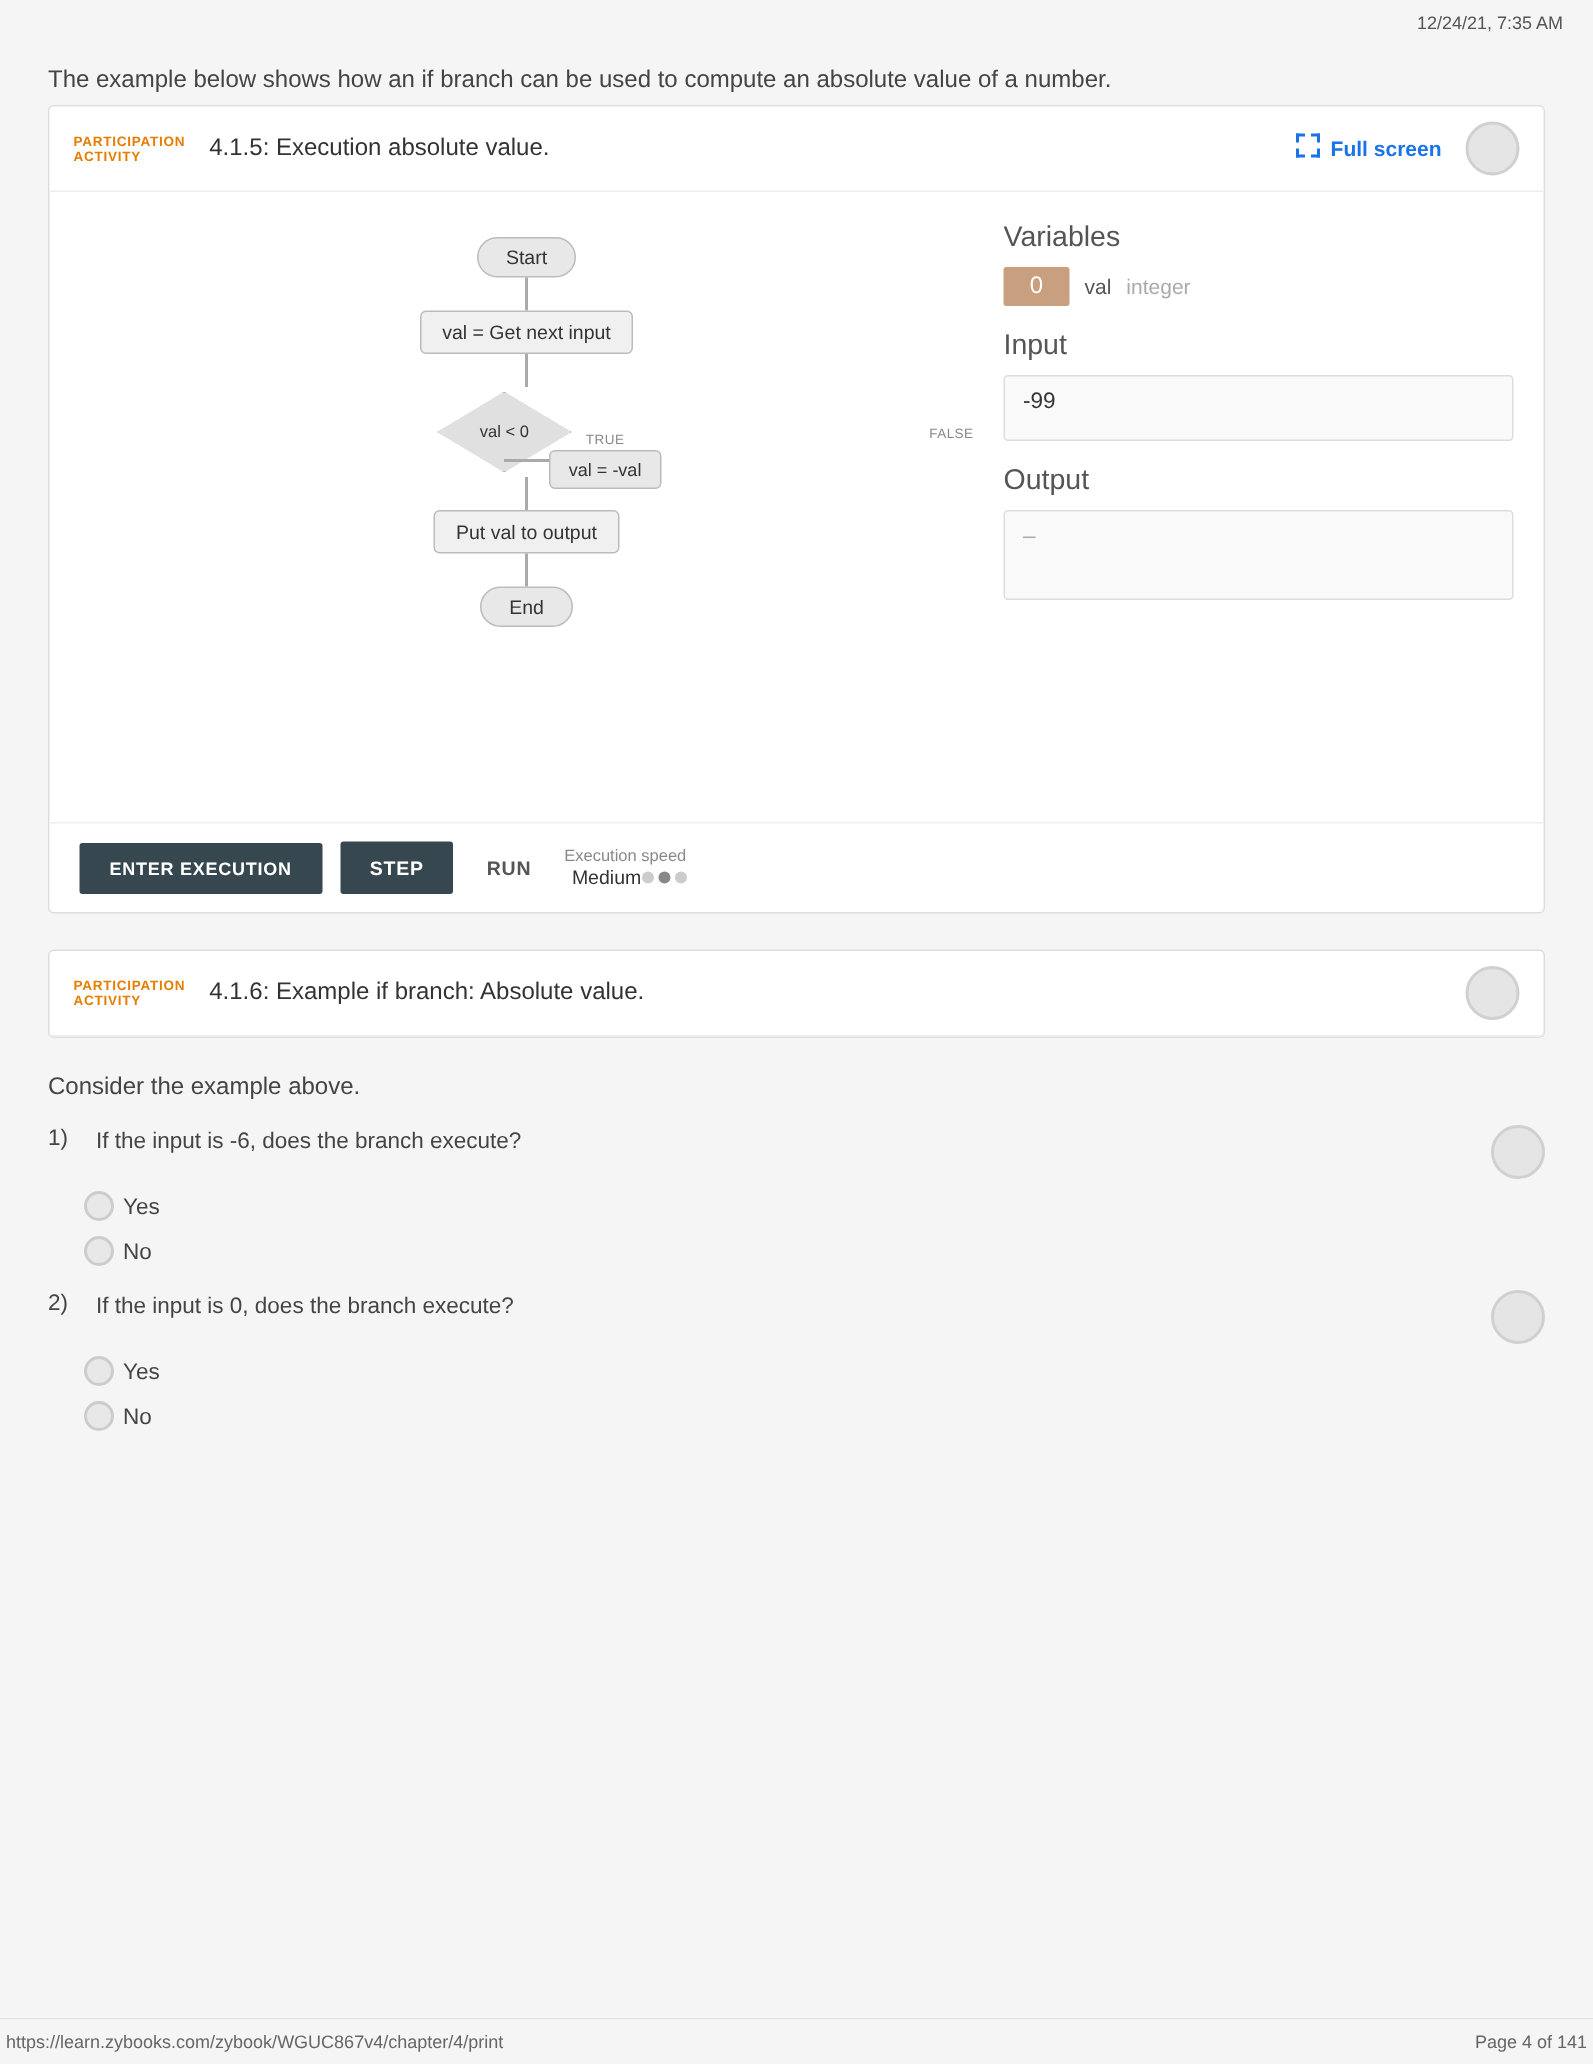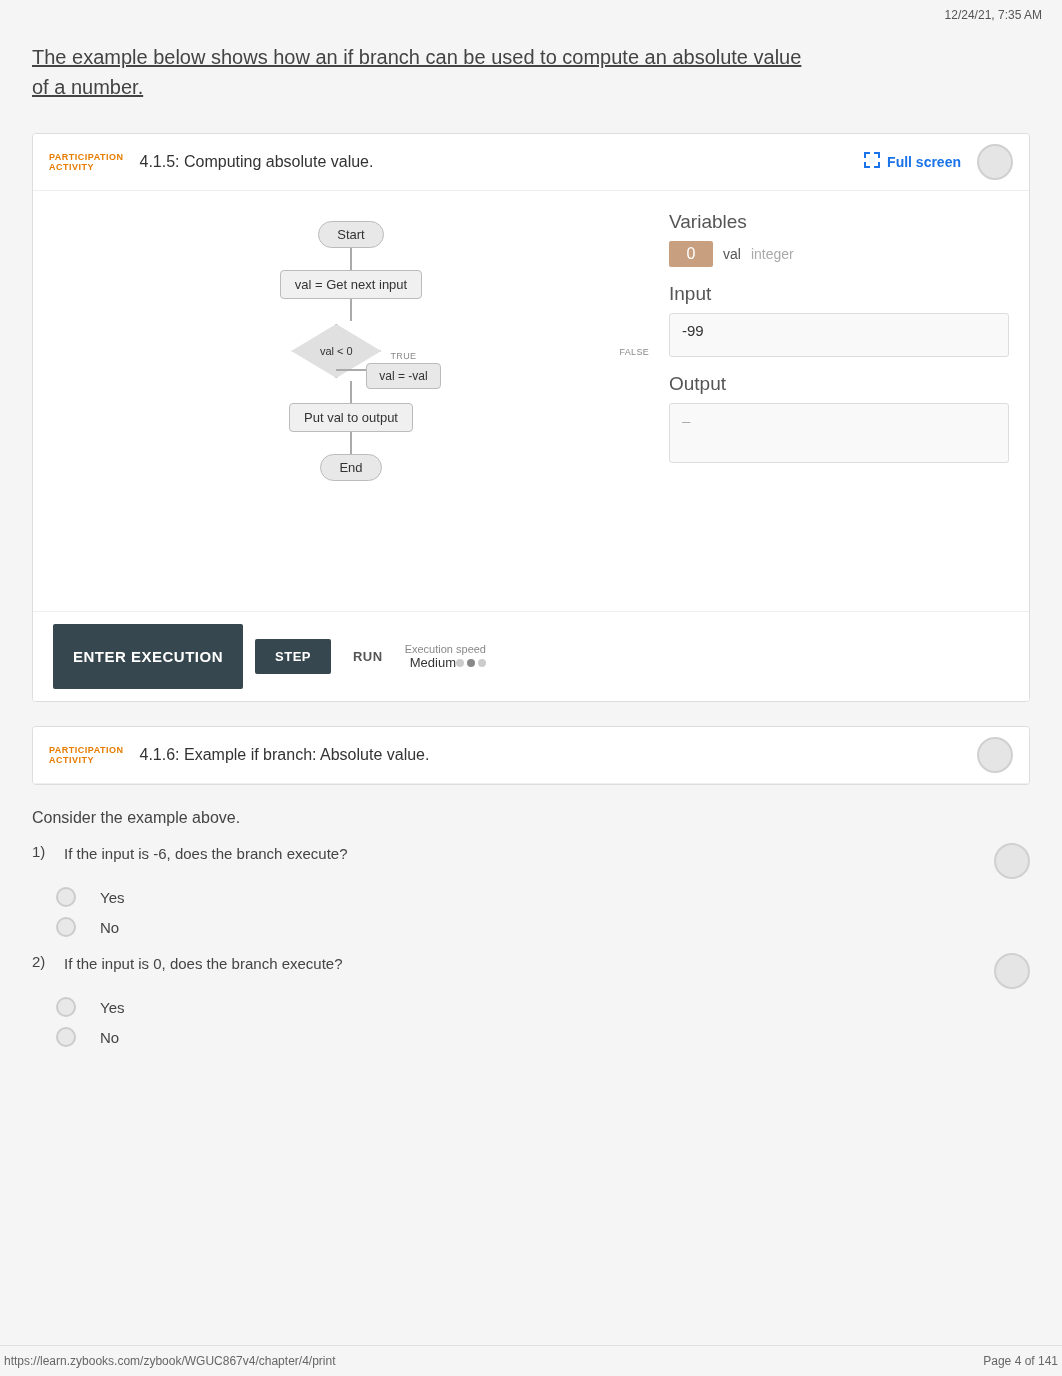--- a/index.html
+++ b/index.html
@@ -18,26 +18,25 @@
       padding: 8px 20px 4px;
       font-size: 12px;
       color: #555;
     }
 
     .main-content {
       padding: 16px 32px;
     }
 
     .intro-text {
-      font-size: 20px;
+      font-size: 16px;
       color: #444;
-      margin-bottom: 31px;
+      margin-bottom: 4px;
       line-height: 1.5;
       max-width: 780px;
-      text-decoration: underline;
     }
 
     
     .activity-card {
       background: #fff;
       border: 1px solid #ddd;
       border-radius: 4px;
       margin-bottom: 24px;
       overflow: hidden;
     }
@@ -248,22 +247,22 @@
       padding: 12px 20px;
       border-top: 1px solid #eee;
       gap: 12px;
       background: #fff;
     }
 
     .btn-enter-execution {
       background: #37474f;
       color: #fff;
       border: none;
-      padding: 24px 20px;
-      font-size: 15px;
+      padding: 10px 20px;
+      font-size: 12px;
       font-weight: bold;
       letter-spacing: 0.5px;
       cursor: pointer;
       border-radius: 2px;
       text-transform: uppercase;
     }
 
     .btn-step {
       background: #37474f;
       color: #fff;
@@ -324,21 +323,21 @@
       background: #ccc;
     }
 
     .speed-dot.active {
       background: #888;
     }
 
     .radio-option {
       display: flex;
       align-items: center;
-      gap: 24px;
+      gap: 6px;
       margin-bottom: 10px;
       padding-left: 24px;
     }
 
     .radio-circle {
       width: 20px;
       height: 20px;
       border-radius: 50%;
       border: 2px solid #ccc;
       background: #e8e8e8;
@@ -436,21 +435,21 @@
 
   <p class="intro-text">The example below shows how an if branch can be used to compute an absolute value of a number.</p>
 
   <div class="activity-card">
     <div class="activity-header">
       <div class="header-left">
         <div class="activity-label">
           <span class="participation-tag">PARTICIPATION</span>
           <span class="activity-tag">ACTIVITY</span>
         </div>
-        <span class="activity-title">4.1.5: Computing absolute value.</span>
+        <span class="activity-title">4.1.5: Execution absolute value.</span>
       </div>
       <div class="header-right">
         <a class="full-screen-btn" href="#">
           <span style="font-size:16px; color:#1a73e8;">
             
             <svg width="18" height="18" viewBox="0 0 18 18" fill="none" xmlns="http://www.w3.org/2000/svg">
               <rect x="1" y="1" width="6" height="2" fill="#1a73e8"></rect>
               <rect x="1" y="1" width="2" height="6" fill="#1a73e8"></rect>
               <rect x="11" y="1" width="6" height="2" fill="#1a73e8"></rect>
               <rect x="15" y="1" width="2" height="6" fill="#1a73e8"></rect>

